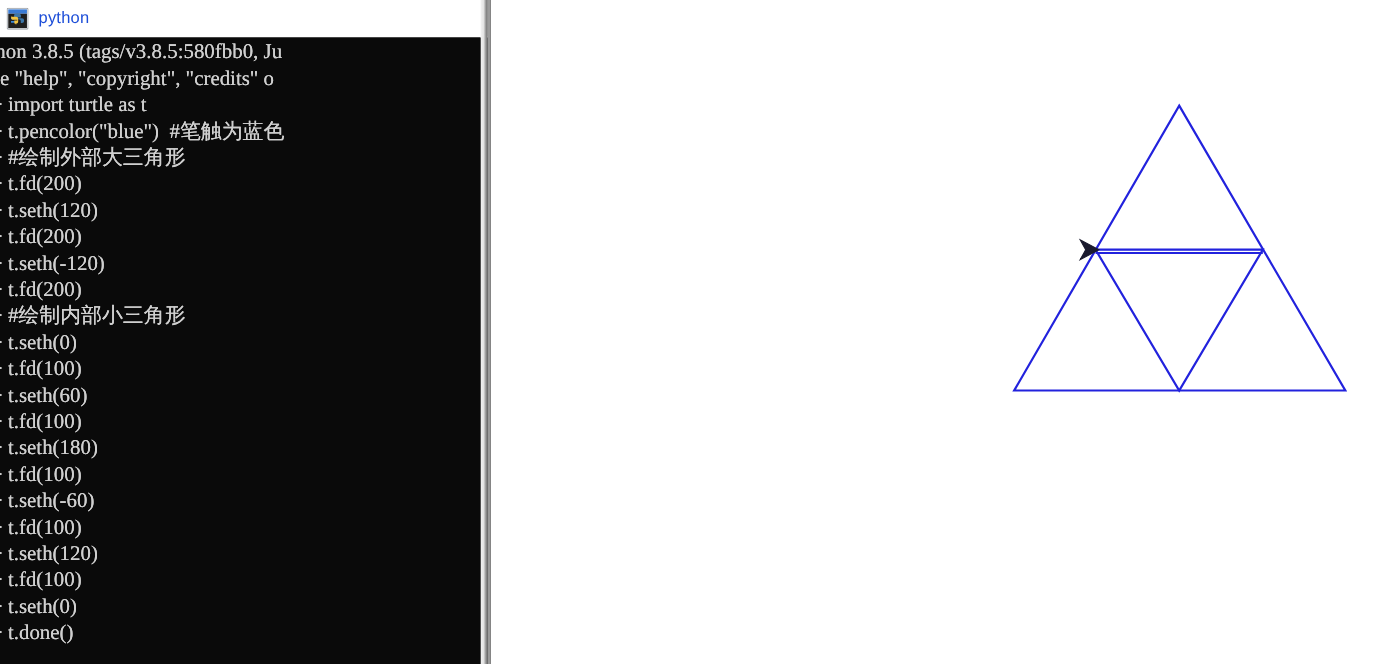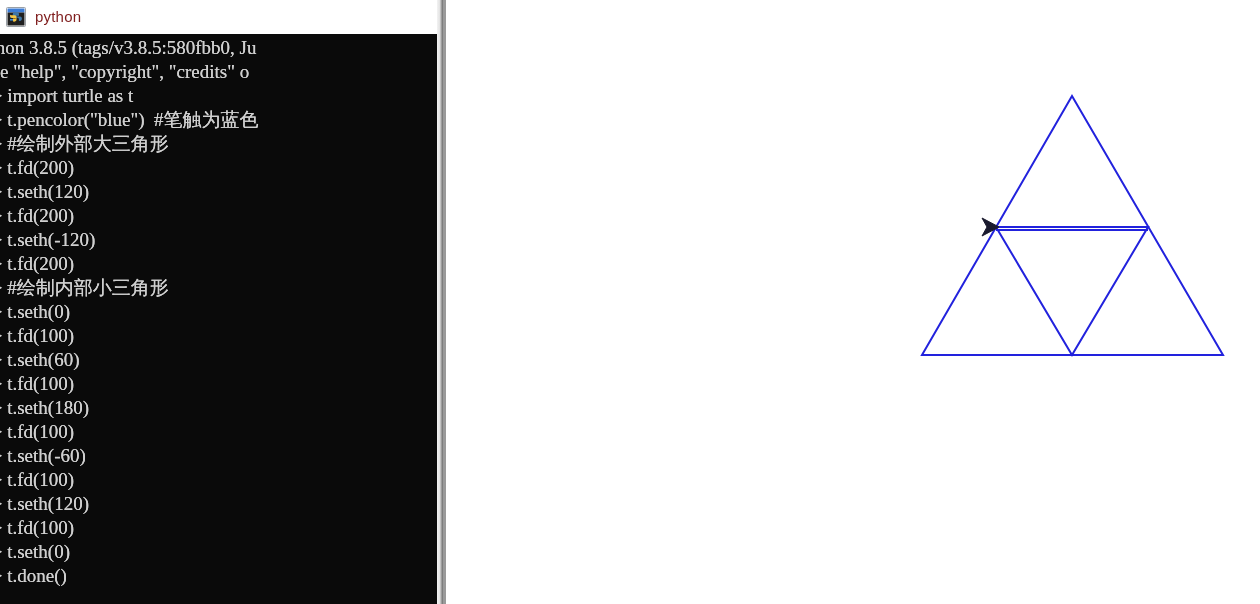--- a/index.html
+++ b/index.html
@@ -29,21 +29,21 @@
     display:flex;align-items:center;
     box-sizing:border-box;
     padding-left:6px;
     border-bottom:1px solid #ffffff;
   }
   .titlebar .app-icon{
     width:20px;height:20px;position:relative;flex:0 0 auto;margin-right:9px;
   }
   .titlebar .app-title{
     font-family:"Liberation Sans",sans-serif;
-    font-size:15px;color:#7f1d1d;letter-spacing:.2px;
+    font-size:15px;color:#1d4ed8;letter-spacing:.2px;
     white-space:nowrap;
   }
   .console-body{
     position:absolute;left:0;top:34px;width:437px;height:570px;
     background:#0a0a0a;
     overflow:hidden;
   }
   .console-text{
     position:absolute;left:-19px;top:2px;
     font-family:"Liberation Serif","DejaVu Serif",serif;

